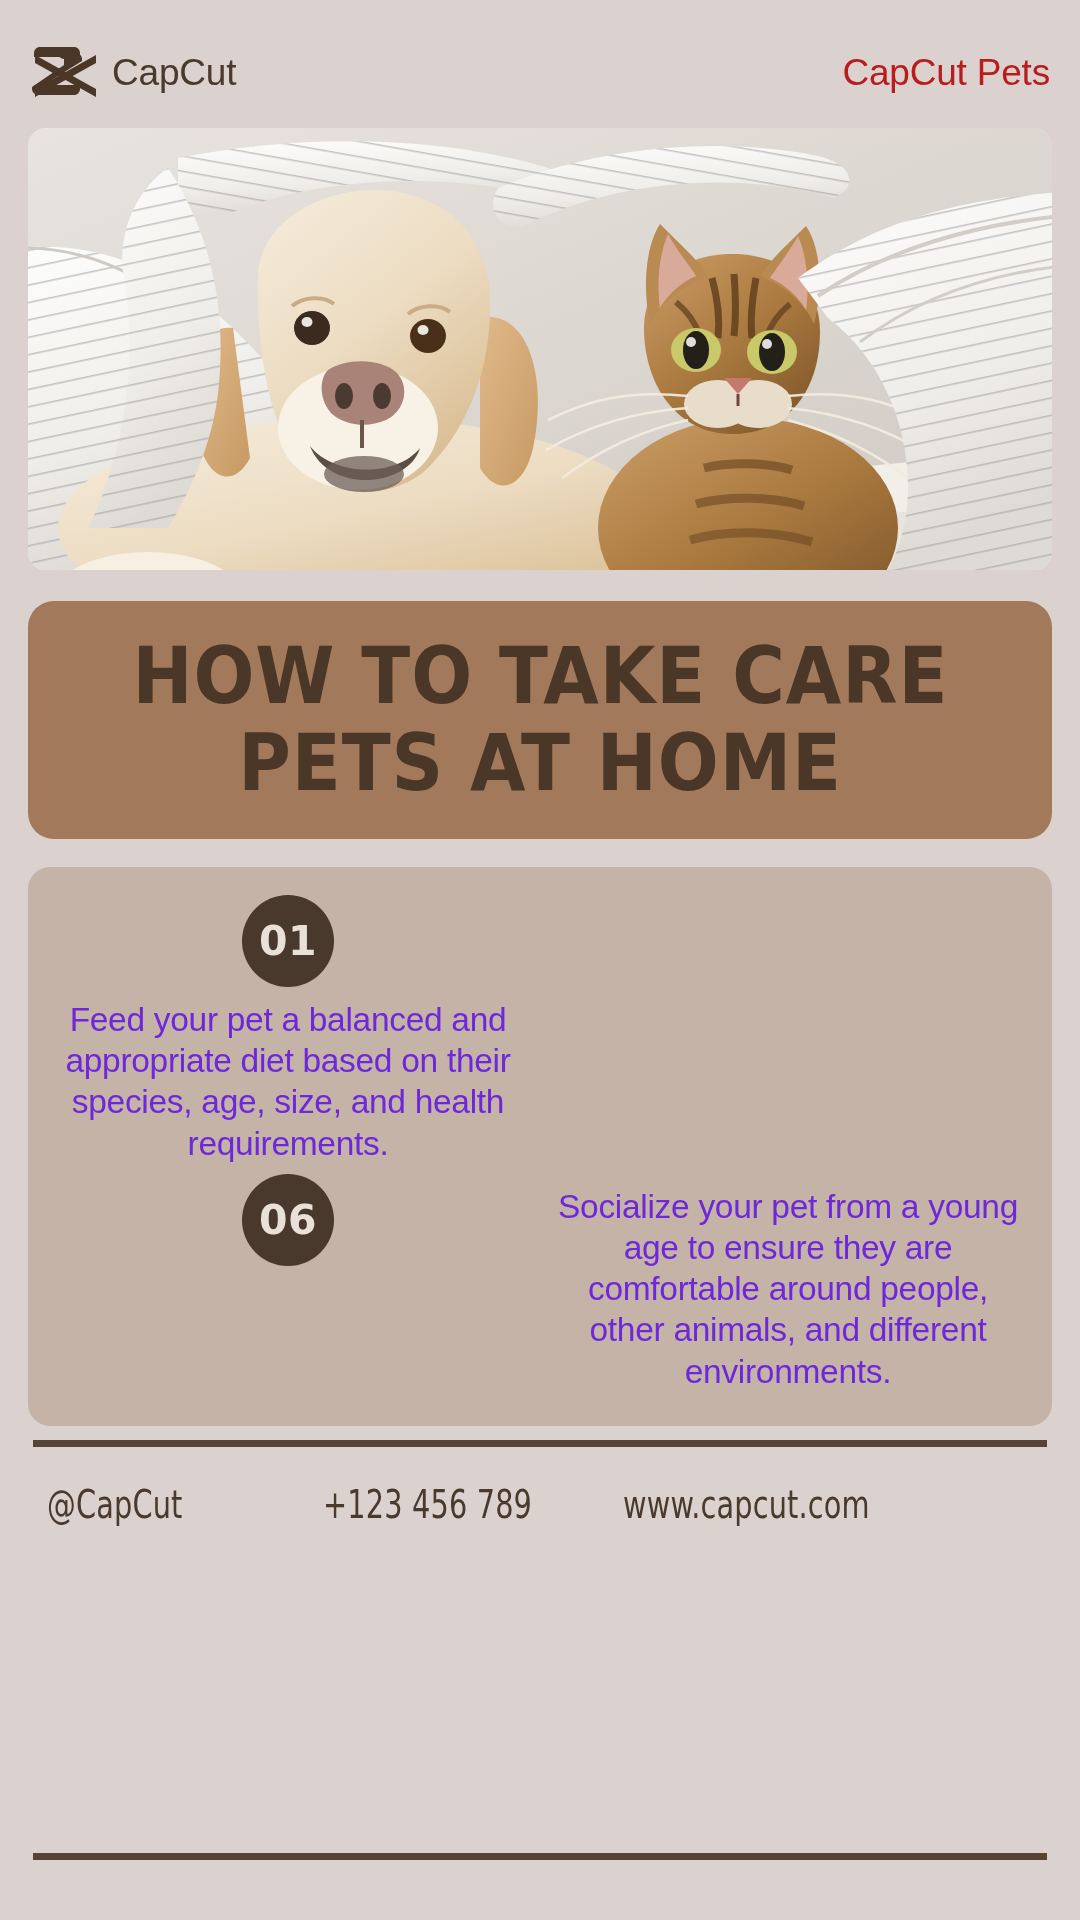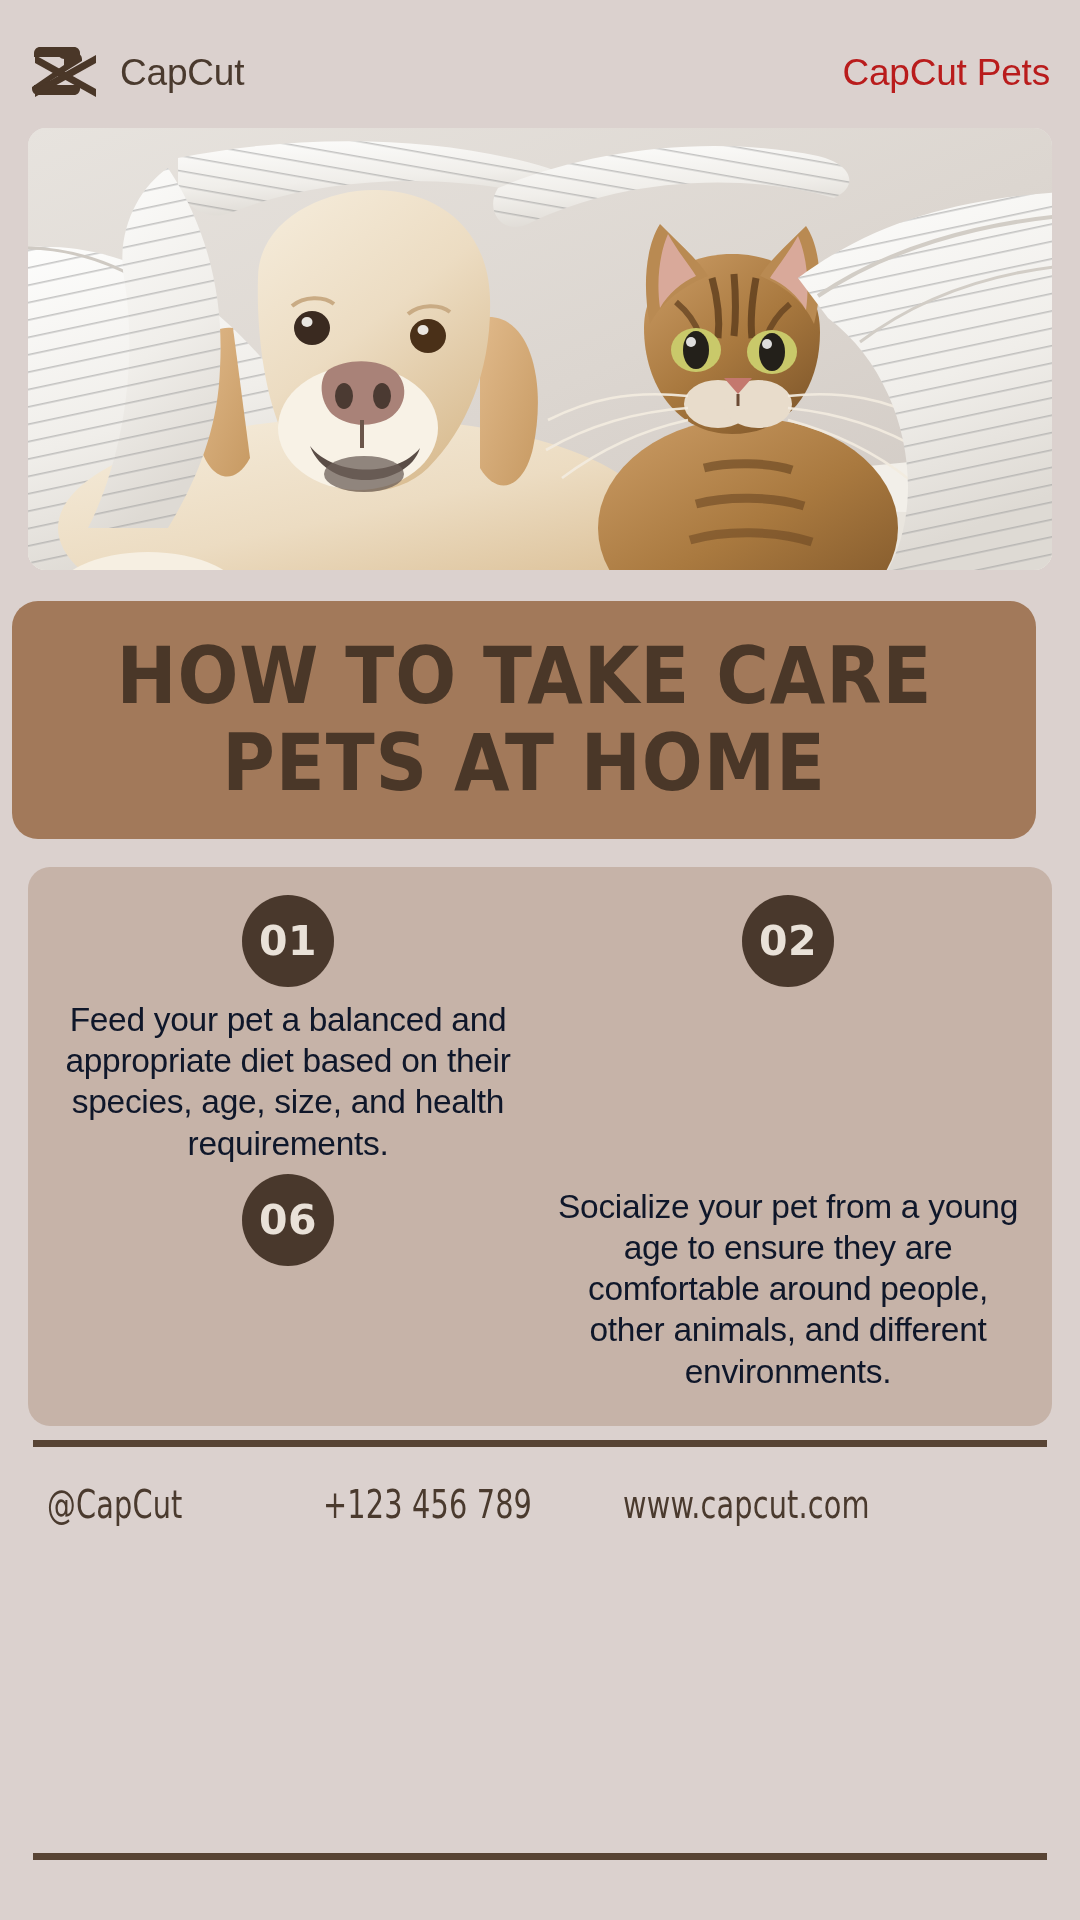--- a/index.html
+++ b/index.html
@@ -22,21 +22,21 @@
     left: 30px;
     right: 30px;
     height: 66px;
     display: flex;
     align-items: center;
     justify-content: space-between;
   }
   .brand {
     display: flex;
     align-items: center;
-    gap: 18px;
+    gap: 10px;
   }
   .brand-mark {
     width: 72px;
     height: 56px;
     display: block;
   }
   .brand-name {
     font-size: 37px;
     color: #4a3a2e;
     letter-spacing: -0.2px;
@@ -59,21 +59,21 @@
     border-radius: 18px;
     overflow: hidden;
     background: #e9e6e2;
   }
   .hero svg { display: block; width: 100%; height: 100%; }
 
   
   .title-banner {
     position: absolute;
     top: 601px;
-    left: 12px;
+    left: 28px;
     width: 1024px;
     height: 238px;
     background: #a2795a;
     border-radius: 26px;
     display: flex;
     flex-direction: column;
     align-items: center;
     justify-content: center;
   }
   .title-line {
@@ -121,21 +121,21 @@
     align-items: center;
     justify-content: center;
     font-family: "DejaVu Sans", sans-serif;
     font-weight: 700;
     font-size: 41px;
     letter-spacing: 0.5px;
     flex: none;
   }
   .tip-text {
     margin-top: 12px;
-    color: #0f172a;
+    color: #6d28d9;
     font-size: 33.5px;
     line-height: 1.23;
     text-align: center;
     letter-spacing: -0.3px;
     padding: 0 6px;
   }
 
   
   .rule {
     position: absolute;
@@ -326,21 +326,20 @@
 </div>
 
 <div class="tips-card">
 
   <div class="tip">
     <div class="tip-badge">01</div>
     <div class="tip-text">Feed your pet a balanced and appropriate diet based on their species, age, size, and health requirements.</div>
   </div>
 
   <div class="tip">
-    <div class="tip-badge">02</div>
   </div>
 
   <div class="tip">
     <div class="tip-badge">06</div>
   </div>
 
   <div class="tip">
     <div class="tip-text">Socialize your pet from a young age to ensure they are comfortable around people, other animals, and different environments.</div>
   </div>
 

